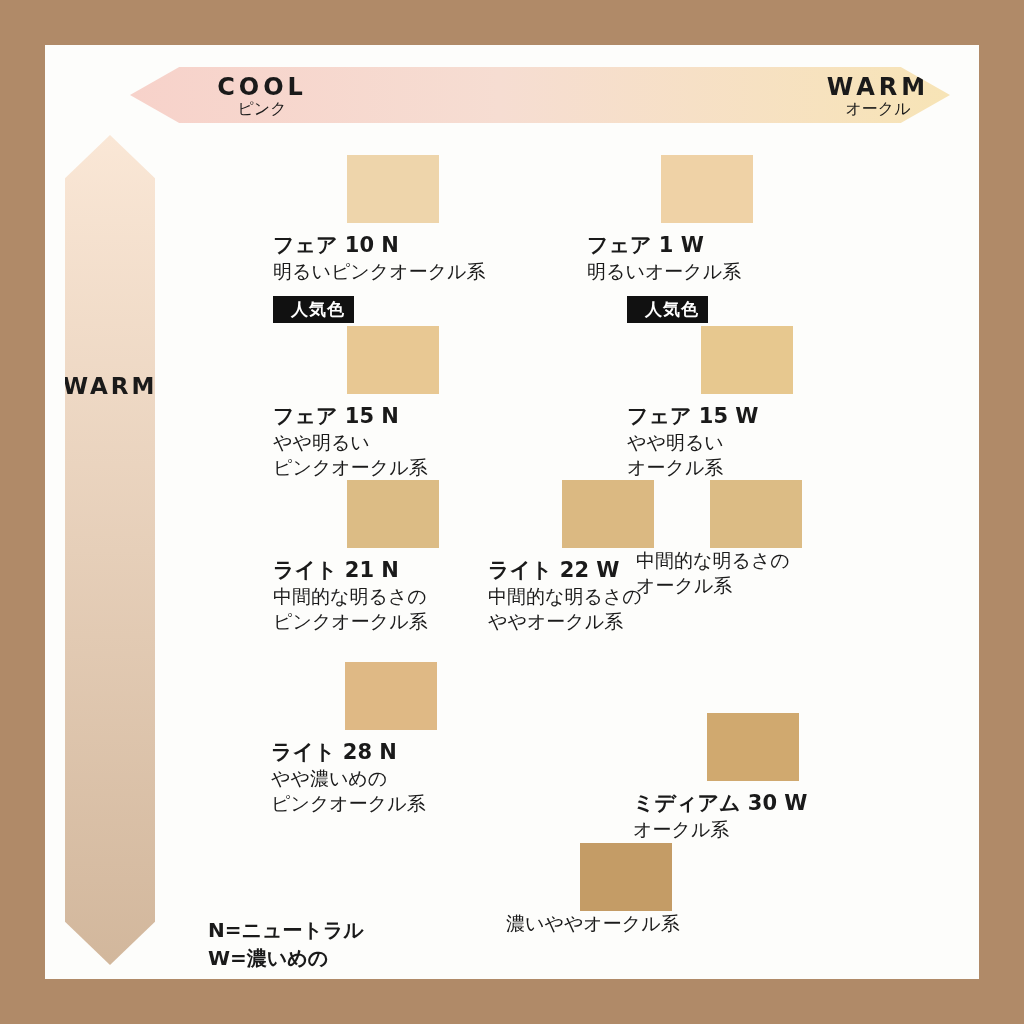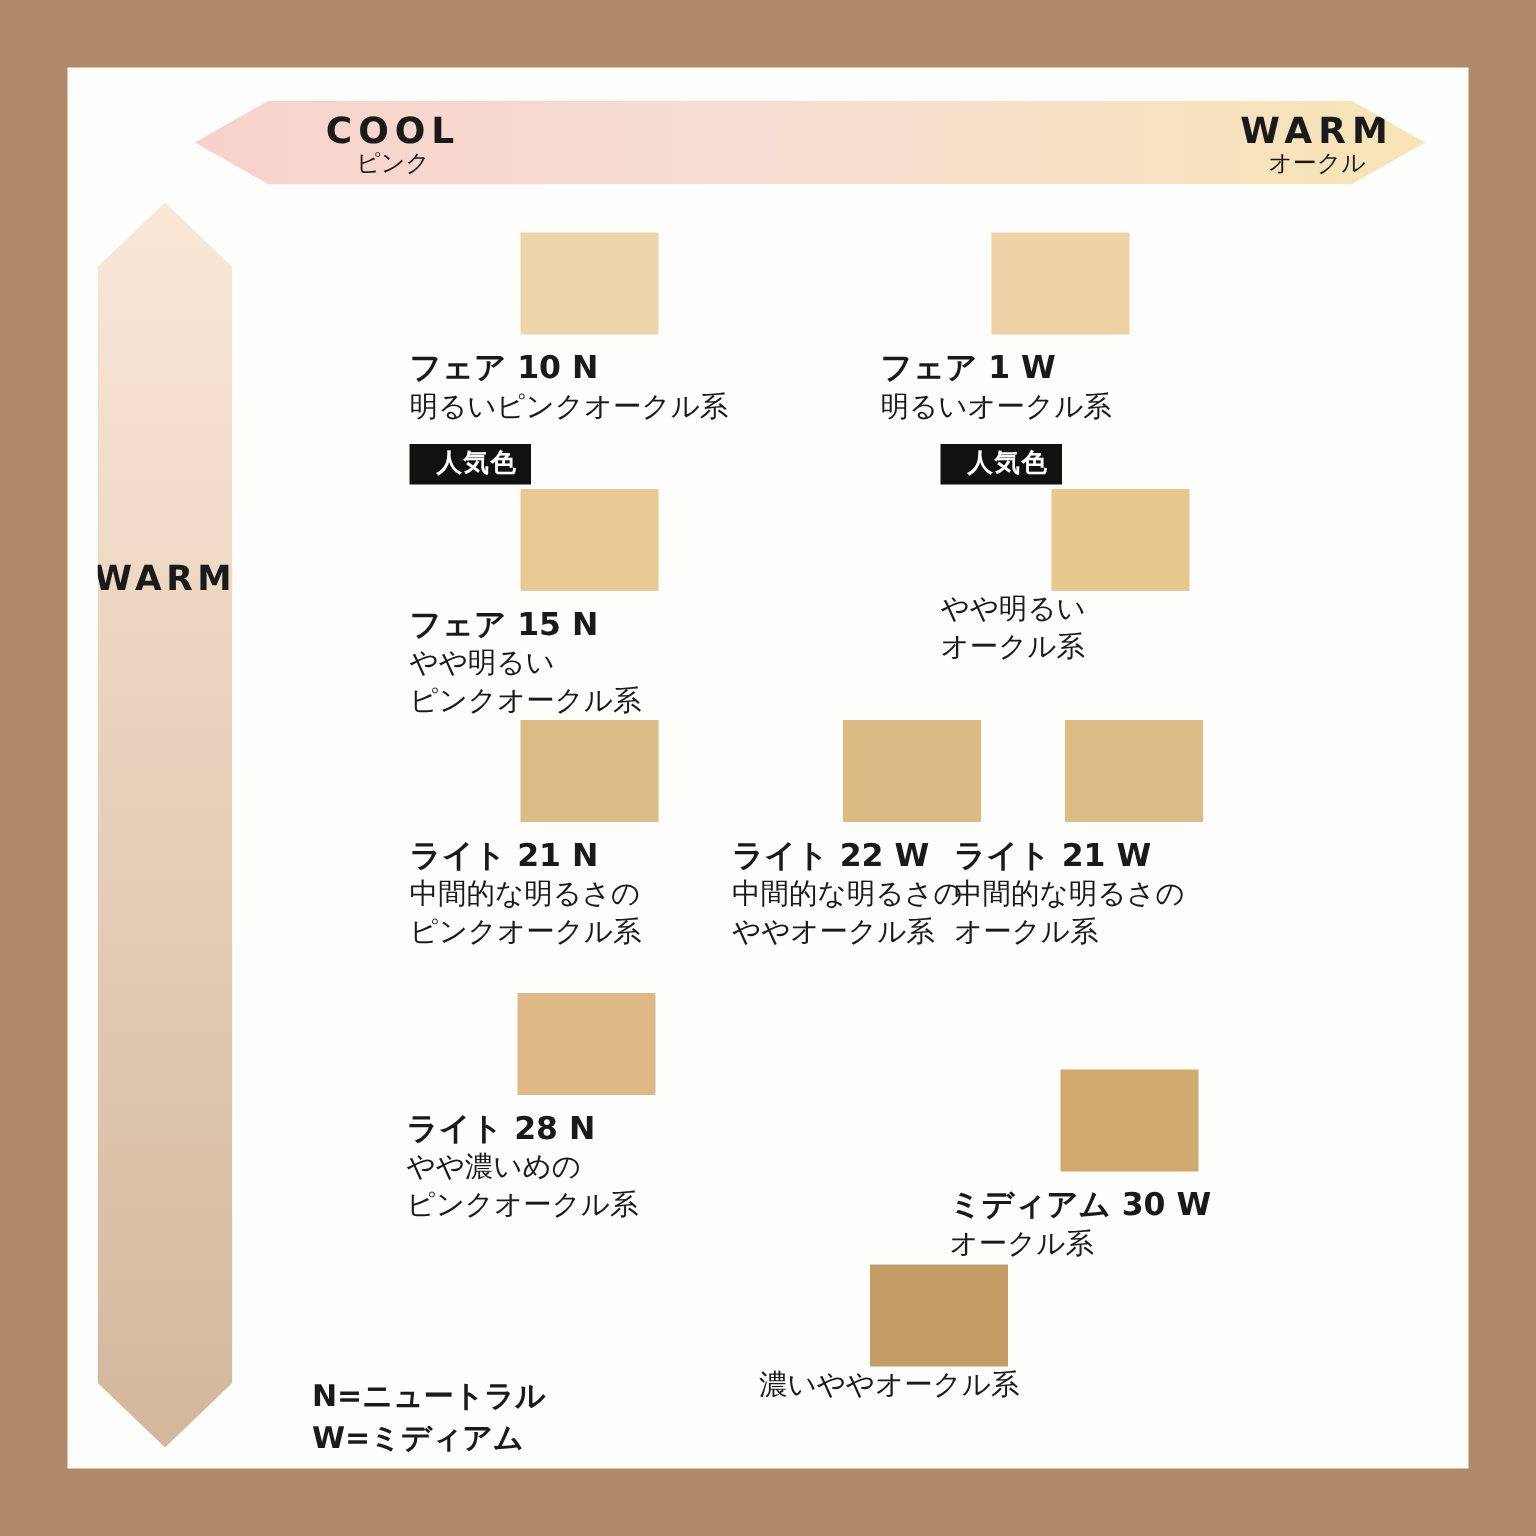--- a/index.html
+++ b/index.html
@@ -150,41 +150,41 @@
       <div class="popular-badge" style="background: rgb(17, 17, 17); color: rgb(255, 255, 255);">人気色</div>
       <div class="swatch" style="background-color: rgb(232, 200, 147);"></div>
       <div class="shade-name">フェア 15 N</div>
       <div class="shade-desc">やや明るい</div>
       <div class="shade-desc">ピンクオークル系</div>
     </div>
 
     <div class="shade shade-3">
       <div class="popular-badge" style="background: rgb(17, 17, 17); color: rgb(255, 255, 255);">人気色</div>
       <div class="swatch" style="background-color: rgb(231, 200, 143);"></div>
+      <div class="shade-name">フェア 15 W</div>
       <div class="shade-desc">やや明るい</div>
       <div class="shade-desc">オークル系</div>
     </div>
 
     <div class="shade shade-4">
       <div class="swatch" style="background-color: rgb(220, 188, 133);"></div>
       <div class="shade-name">ライト 21 N</div>
       <div class="shade-desc">中間的な明るさの</div>
       <div class="shade-desc">ピンクオークル系</div>
     </div>
 
     <div class="shade shade-5">
       <div class="swatch" style="background-color: rgb(219, 185, 130);"></div>
       <div class="shade-name">ライト 22 W</div>
       <div class="shade-desc">中間的な明るさの</div>
       <div class="shade-desc">ややオークル系</div>
     </div>
 
     <div class="shade shade-6">
       <div class="swatch" style="background-color: rgb(220, 188, 133);"></div>
-      <div class="shade-name">ライト 21 W</div>
       <div class="shade-desc">中間的な明るさの</div>
       <div class="shade-desc">オークル系</div>
     </div>
 
     <div class="shade shade-7">
       <div class="swatch" style="background-color: rgb(223, 185, 133);"></div>
       <div class="shade-name">ライト 28 N</div>
       <div class="shade-desc">やや濃いめの</div>
       <div class="shade-desc">ピンクオークル系</div>
     </div>
@@ -195,17 +195,17 @@
       <div class="shade-desc">オークル系</div>
     </div>
 
     <div class="shade shade-9">
       <div class="swatch" style="background-color: rgb(196, 156, 102);"></div>
       <div class="shade-desc">濃いややオークル系</div>
     </div>
 
     <div class="legend">
       <div>N=ニュートラル</div>
-      <div>W=ミディアム</div>
+      <div>W=濃いめの</div>
     </div>
 
   </div>
 </div>
 
 </body></html>

